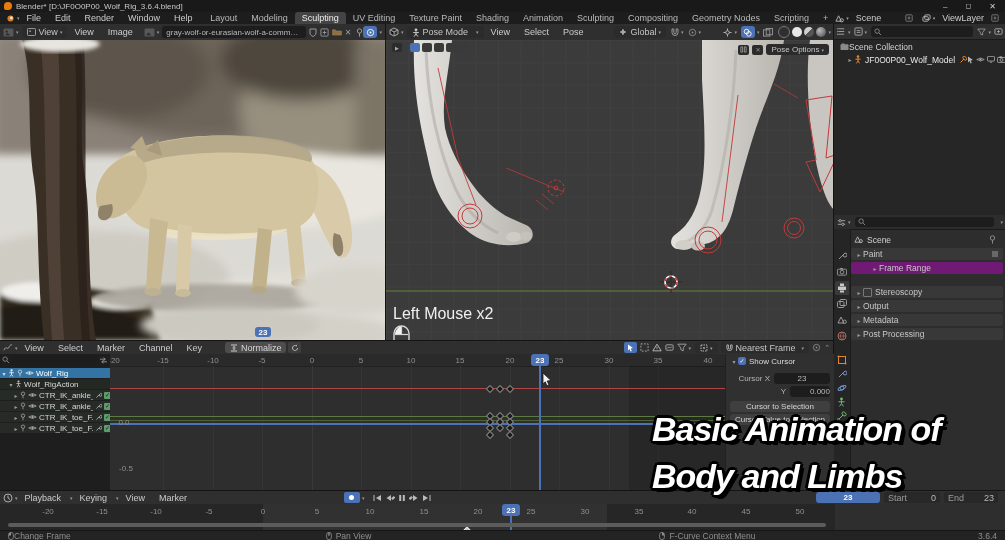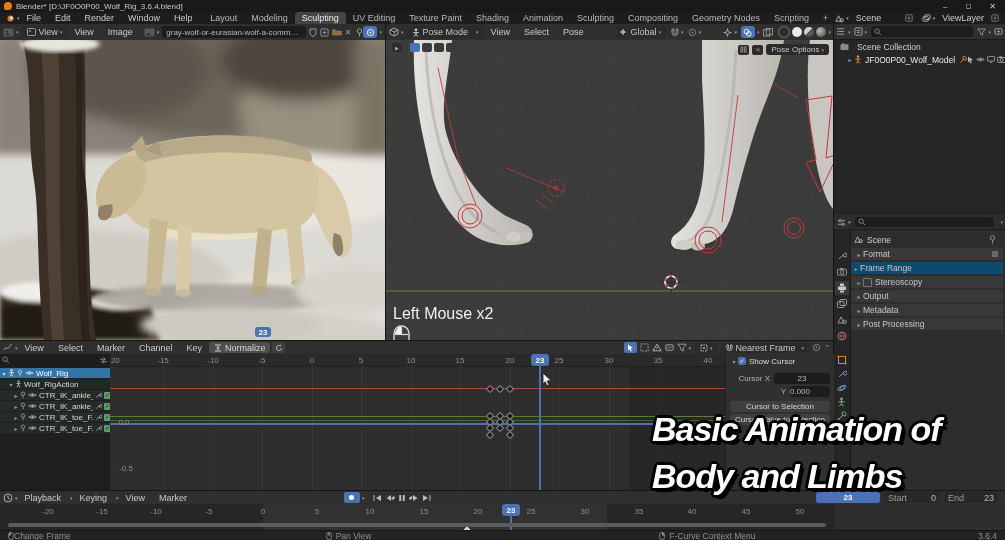--- a/index.html
+++ b/index.html
@@ -458,21 +458,21 @@
         </svg>
       </span>
   </div>
   <div class="row" style="height:13px;padding-left:6px;font-size:8.5px">
     <span class="ico">
         <svg width="9" height="8" viewBox="0 0 10 9">
           <rect x="0.5" y="1.5" width="9" height="6.5" rx="1" fill="#8a8a8a"></rect>
           <rect x="2" y="0.5" width="3" height="2" fill="#8a8a8a"></rect>
         </svg>
       </span>
-    <span style="margin-left:8px;color:#d2d2d2">Scene Collection</span>
+    <span style="margin-left:0;color:#d2d2d2">Scene Collection</span>
   </div>
   <div class="row" style="height:13px;padding-left:12px;font-size:8.5px">
     <span class="tri">▸</span>
     <span class="ico">
         <svg width="8" height="9" viewBox="0 0 8 9">
           <circle cx="4" cy="1.6" r="1.3" fill="#e0862d"></circle>
           <path d="M4 3v3M4 6 L2.4 8.4 M4 6 L5.6 8.4 M1.4 4.2h5.2" stroke="#e0862d" stroke-width="1"></path>
         </svg>
       </span>
     <span style="margin-left:3px;color:#e9e9e9">JF0O0P00_Wolf_Model</span>
@@ -618,29 +618,29 @@
         <svg width="7" height="9" viewBox="0 0 7 9">
           <circle cx="3.5" cy="3" r="2.2" fill="none" stroke="#8a8a8a"></circle>
           <path d="M3.5 5.2V8.6" stroke="#8a8a8a"></path>
         </svg>
       </span>
   </div>
 
   <div class="r" style="left:17px;top:33px;width:152px">
     <div class="row" style="height:12px;background:#383838;border-radius:2px;margin-bottom:2px;padding:0 4px;font-size:8.5px">
       <span class="tri">▸</span>
-        <span>Format</span>
+        <span>Paint</span>
       <span style="flex:1"></span>
       <span class="ico">
           <svg width="8" height="8" viewBox="0 0 8 8">
             <path d="M1 2h6M1 4h6M1 6h6" stroke="#999"></path>
           </svg>
         </span>
     </div>
-    <div class="row" style="height:12px;background:#0c4a6e;border-radius:2px;margin-bottom:2px;padding:0 1px;font-size:8.5px">
+    <div class="row" style="height:12px;background:#701a75;border-radius:2px;margin-bottom:12px;padding:0 20px;font-size:8.5px">
       <span class="tri">▸</span>
         <span>Frame Range</span>
     </div>
     <div class="row" style="height:12px;background:#383838;border-radius:2px;margin-bottom:2px;padding:0 4px;font-size:8.5px">
       <span class="tri">▸</span>
       <span class="ghost" style="margin:0 3px 0 0;border-color:#777"></span>
       <span>Stereoscopy</span>
     </div>
     <div class="row" style="height:12px;background:#383838;border-radius:2px;margin-bottom:2px;padding:0 4px;font-size:8.5px">
       <span class="tri">▸</span>
@@ -663,21 +663,21 @@
         <svg width="10" height="9" viewBox="0 0 11 10">
           <path d="M1 8 C3 2 5 9 7 4 C8 2 9 2 10 2" fill="none" stroke="#aaa"></path>
         </svg>
       </span>
       <span class="cv">▾</span>
     <span class="menu">View</span>
     <span class="menu">Select</span>
     <span class="menu">Marker</span>
     <span class="menu">Channel</span>
     <span class="menu">Key</span>
-    <span class="btn" style="height:11px;padding:0 5px;margin-left:0;background:#4d4d4d">
+    <span class="btn" style="height:11px;padding:0 5px;margin-left:16px;background:#4d4d4d">
       <span class="ico" style="margin-right:3px">
           <svg width="8" height="8" viewBox="0 0 8 8">
             <path d="M1 1h6M1 7h6M4 2.5v3M3 3.5 L4 2.5 L5 3.5M3 4.5 L4 5.5 L5 4.5" stroke="#ccc" fill="none"></path>
           </svg>
         </span>
       <span>Normalize</span>
     </span>
     <span class="ico" style="width:13px;height:11px;background:#3f3f3f;border-radius:2px;margin-left:2px">
         <svg width="8" height="8" viewBox="0 0 8 8">
           <path d="M6.5 4a2.5 2.5 0 1 1-1-2" fill="none" stroke="#bbb"></path>
@@ -957,21 +957,21 @@
       <span style="color:#dcdcdc">Show Cursor</span>
     </div>
     <div class="row" style="height:12px;padding:0 4px;margin-top:4px">
       <span style="flex:1;text-align:right;margin-right:4px;color:#b5b5b5">Cursor X</span>
       <span class="field" style="width:56px;height:11px;justify-content:center">
         <span>23</span>
       </span>
     </div>
     <div class="row" style="height:12px;padding:0 4px;margin-top:1px">
       <span style="flex:1;text-align:right;margin-right:4px;color:#b5b5b5">Y</span>
-      <span class="field" style="width:40px;height:11px;justify-content:flex-start">
+      <span class="field" style="width:40px;height:11px;justify-content:flex-end">
         <span>0.000</span>
       </span>
     </div>
     <div class="btn" style="height:11px;margin:4px 4px 0 4px">
       <span>Cursor to Selection</span>
     </div>
     <div class="btn" style="height:11px;margin:2px 4px 0 4px">
       <span>Cursor Value to Selection</span>
     </div>
   </div>

